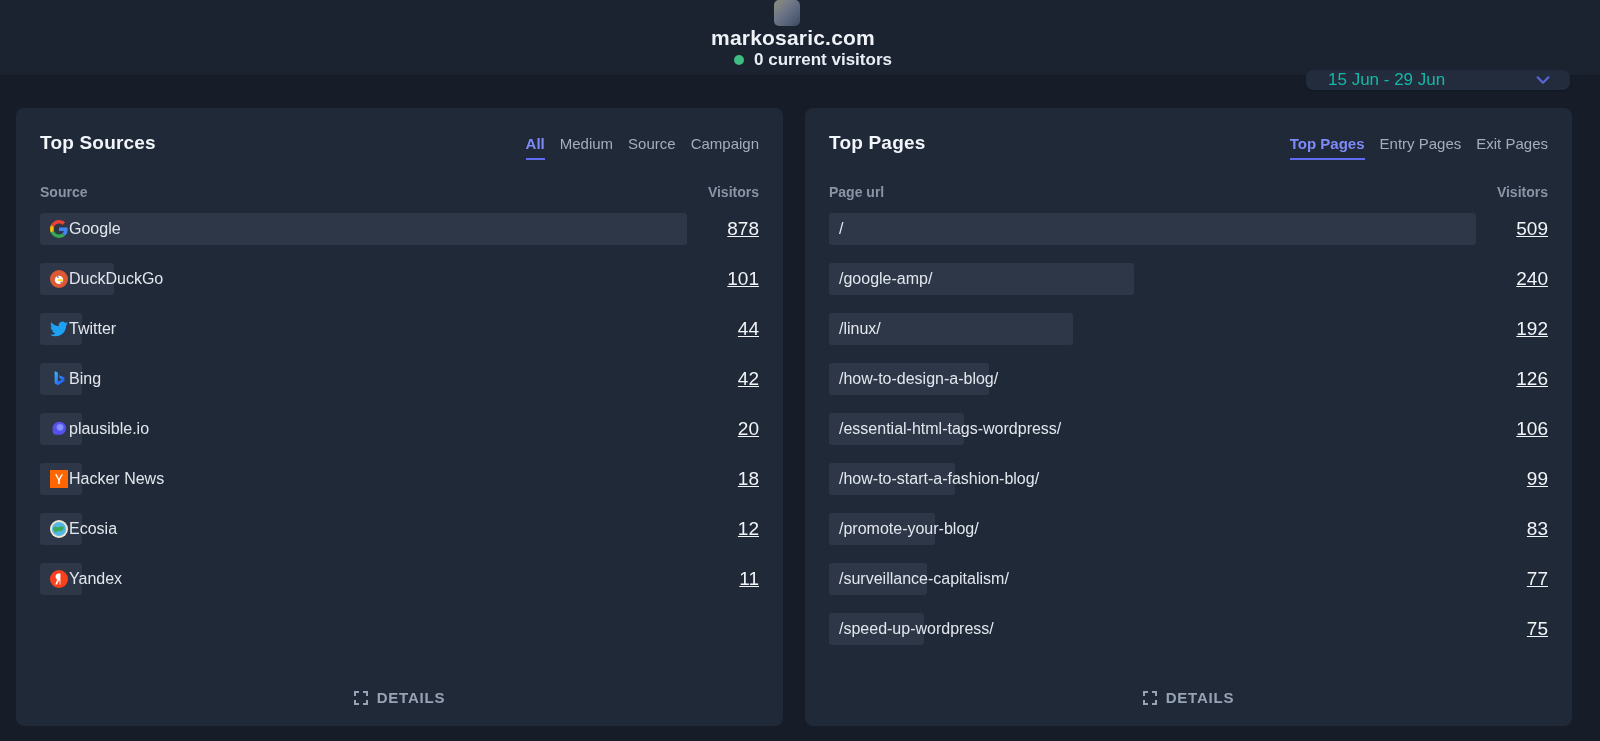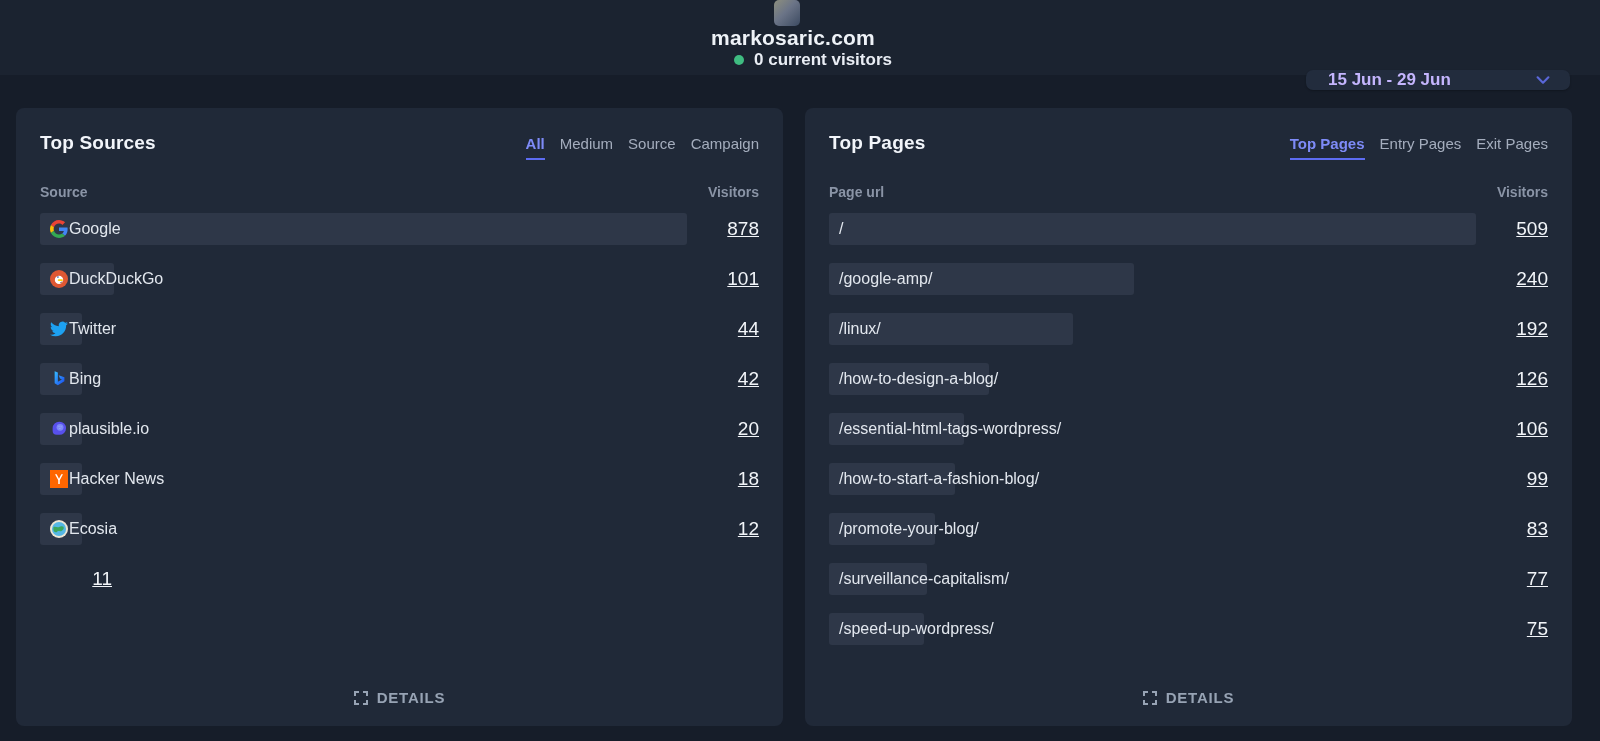--- a/index.html
+++ b/index.html
@@ -11,21 +11,21 @@
   .favicon{width:26px;height:26px;border-radius:5px;flex:none;margin-right:13px;
     background:linear-gradient(135deg,#8d8f7e 0%,#6b7487 45%,#3c4a61 100%);}
   .site-title{font-size:21px;font-weight:700;color:#eef2f7;letter-spacing:.2px;}
   .live{display:flex;align-items:center;margin-left:40px;gap:10px;}
   .live-dot{width:10px;height:10px;border-radius:50%;background:#3fbc81;}
   .live-label{font-size:17px;font-weight:700;color:#e9edf4;}
   .datepicker{margin-left:auto;width:264px;height:48px;background:#222c3d;
     border-radius:7px;display:flex;align-items:center;justify-content:space-between;
     padding:0 18px 0 22px;box-sizing:border-box;cursor:pointer;
     box-shadow:0 1px 2px rgba(0,0,0,.25);}
-  .datepicker-label{font-size:17px;font-weight:700;color:#c4b5fd;}
+  .datepicker-label{font-size:17px;font-weight:400;color:#14b8a6;}
   .chev{display:flex;color:#5a67d8;}
   
   .main{display:flex;gap:22px;padding:33px 28px 0 16px;}
   .card{flex:1;height:618px;background:#202938;border-radius:8px;padding:24px;
     box-sizing:border-box;position:relative;}
   .card-head{display:flex;justify-content:space-between;align-items:flex-start;gap:12px;}
   .card-title{margin:0;font-size:19px;font-weight:700;color:#f2f5fa;letter-spacing:.2px;}
   .tabs{display:flex;gap:15px;padding-top:3px;}
   .tab{font-size:15px;color:#a4adbd;cursor:pointer;padding-bottom:6px;border-bottom:2px solid transparent;white-space:nowrap;}
   .tab.active{color:#7e8bf7;font-weight:700;border-bottom-color:#5d6cf2;}
@@ -197,20 +197,32 @@
                   <circle cx="12" cy="12" r="9.4" fill="#55B7E4"></circle>
                   <path fill="#3CA85B" d="M4.5 9.5c2.6-1.6 4.8.8 7 0 2.2-.9 4.6-2 6.6-.4 1 2.8-.8 4.6-2.8 5.6s-3.8-1-5.8.8-5-.2-5-3z"></path>
                 </svg>
               </span>
               <span class="row-label">Ecosia</span>
             </div>
           </div>
           <span class="row-value">12</span>
         </div>
         <div class="row">
+          <div class="bararea">
+            <div class="bar" style="width: 1.25285%; min-width: 42px;"></div>
+            <div class="rowcontent">
+              <span class="row-icon">
+                <svg viewBox="0 0 24 24">
+                  <circle cx="12" cy="12" r="12" fill="#FC3F1D"></circle>
+                  <path fill="#fff" d="M13.9 19.4V4.6h-2.2c-2.5 0-4.3 1.6-4.3 4.2 0 1.9.8 3 2.2 4L7 19.4h2.4l2.4-5.3 1 .6v4.7z"></path>
+                </svg>
+              </span>
+              <span class="row-label">Yandex</span>
+            </div>
+          </div>
           <span class="row-value">11</span>
         </div>
       </div>
     <div class="details-wrap">
       <button class="details-btn">
         <span>
           <svg width="14" height="14" viewBox="0 0 14 14" fill="none" stroke="currentColor" stroke-width="2">
             <path d="M5 1H1v4M9 1h4v4M5 13H1V9M9 13h4V9"></path>
           </svg>
         </span>

